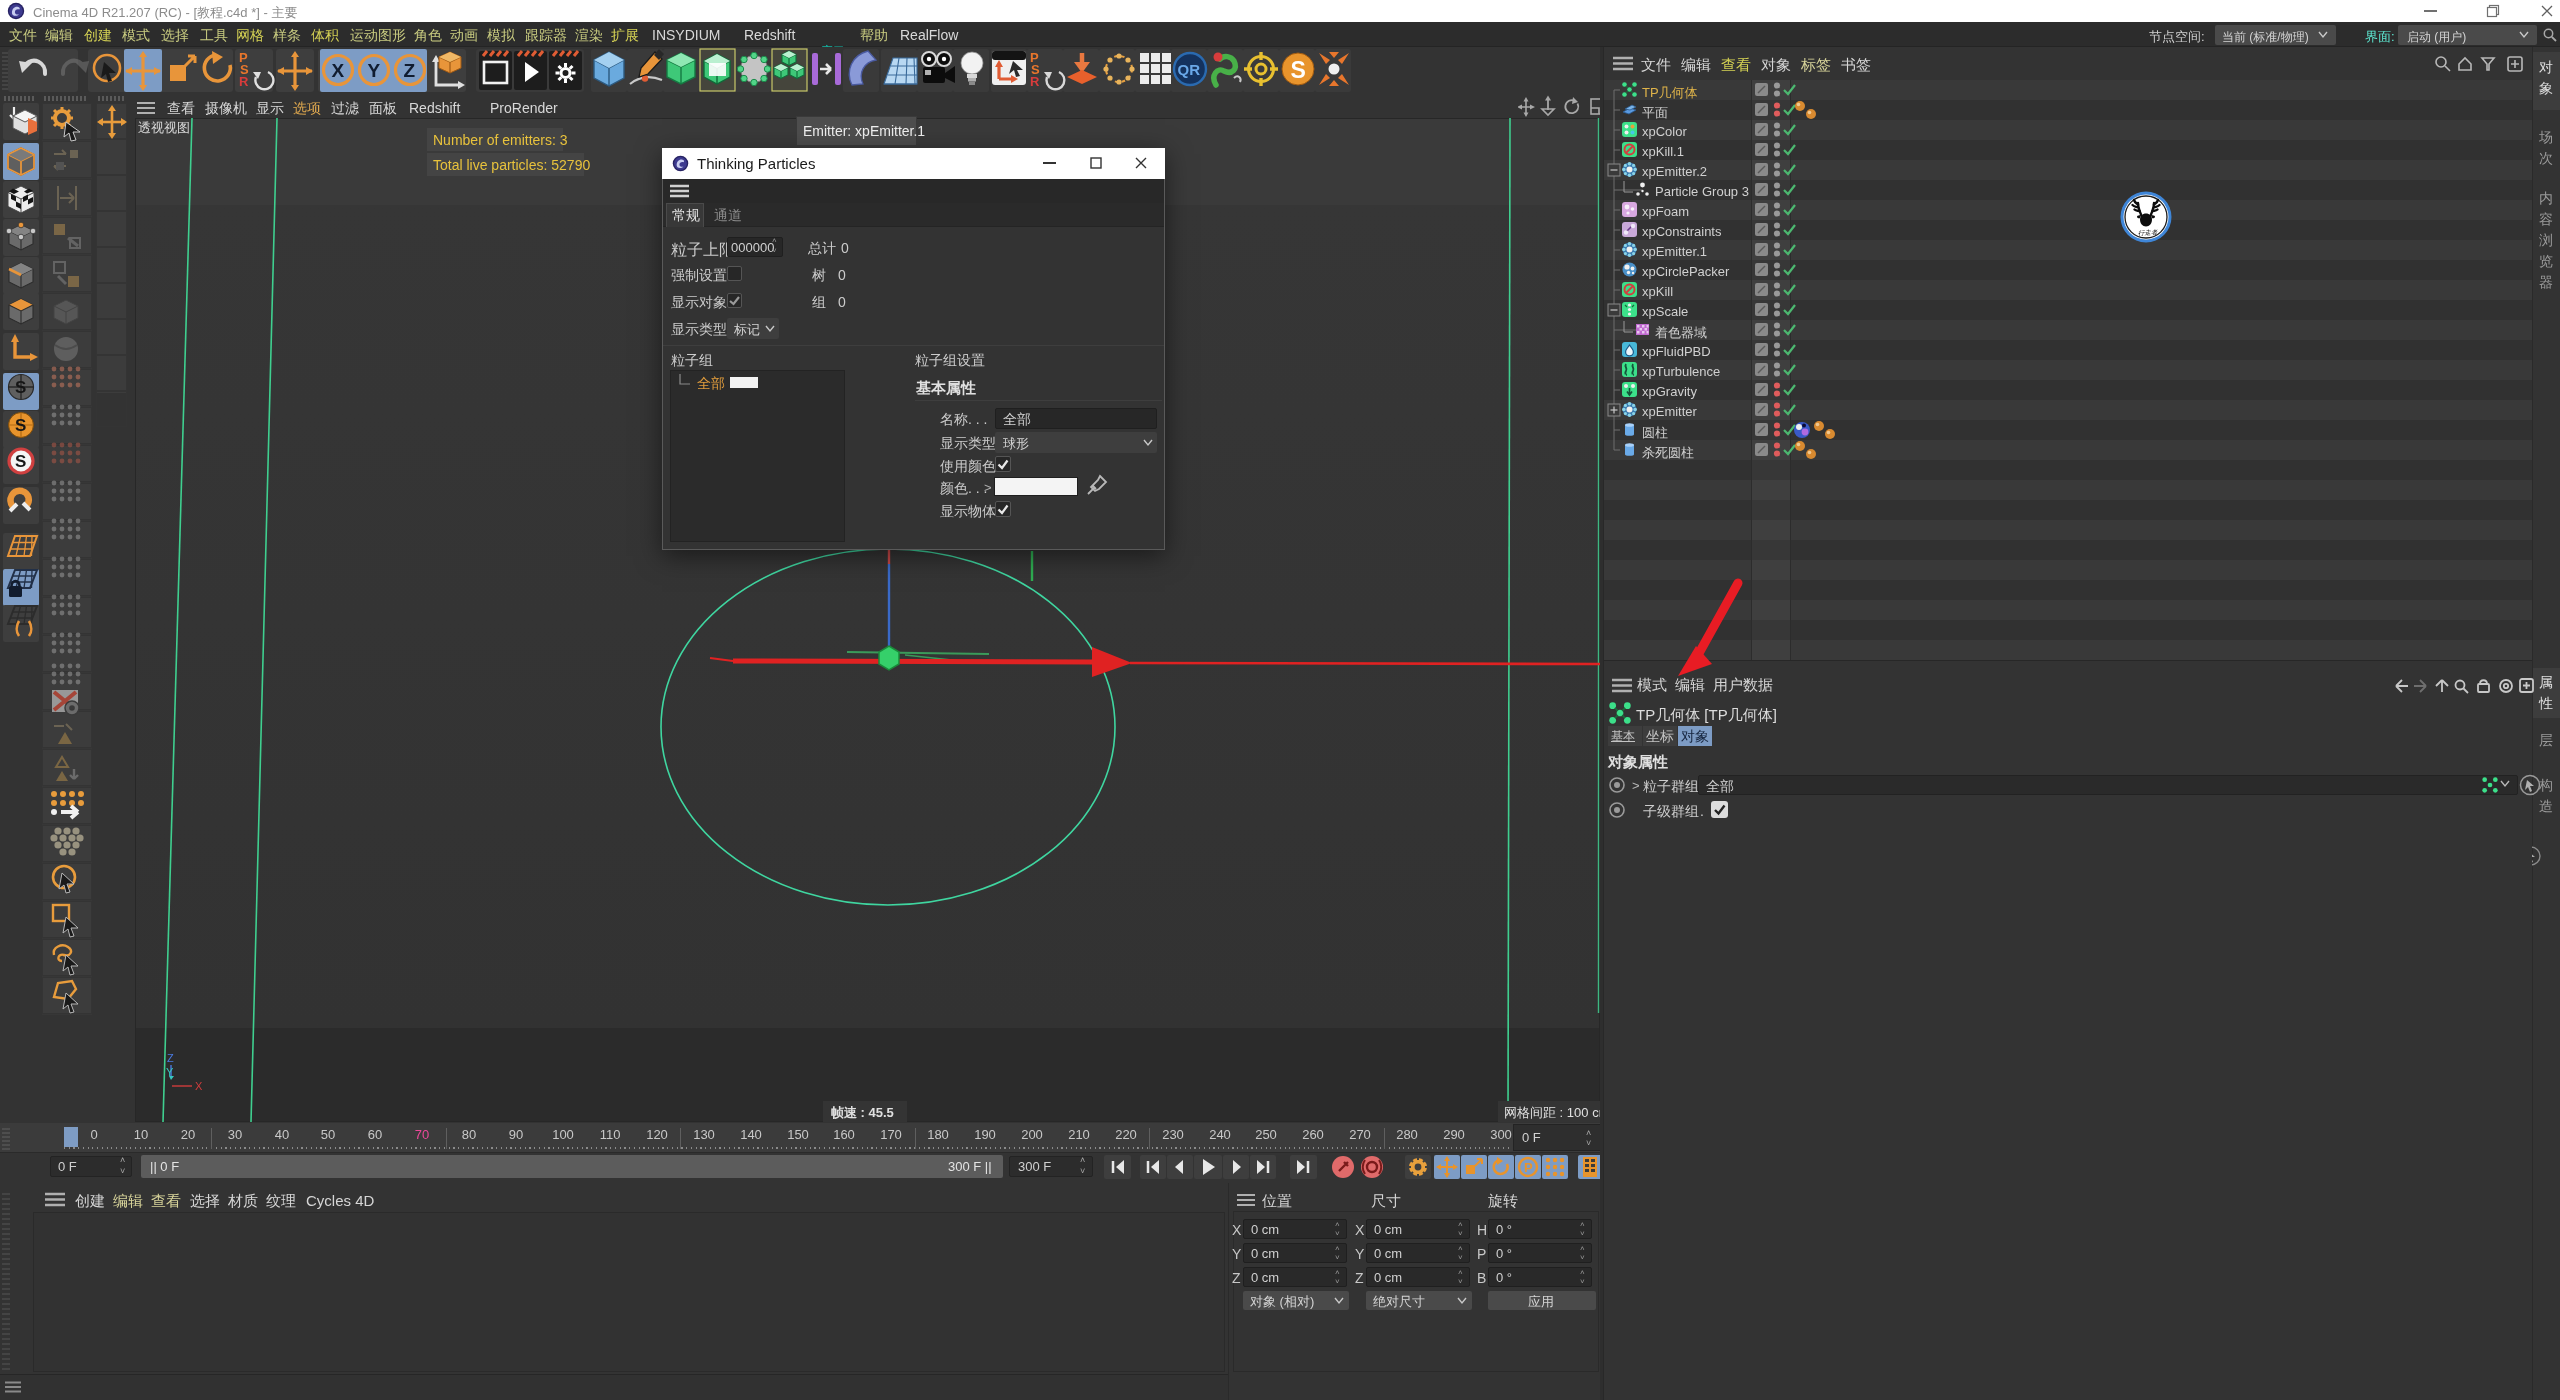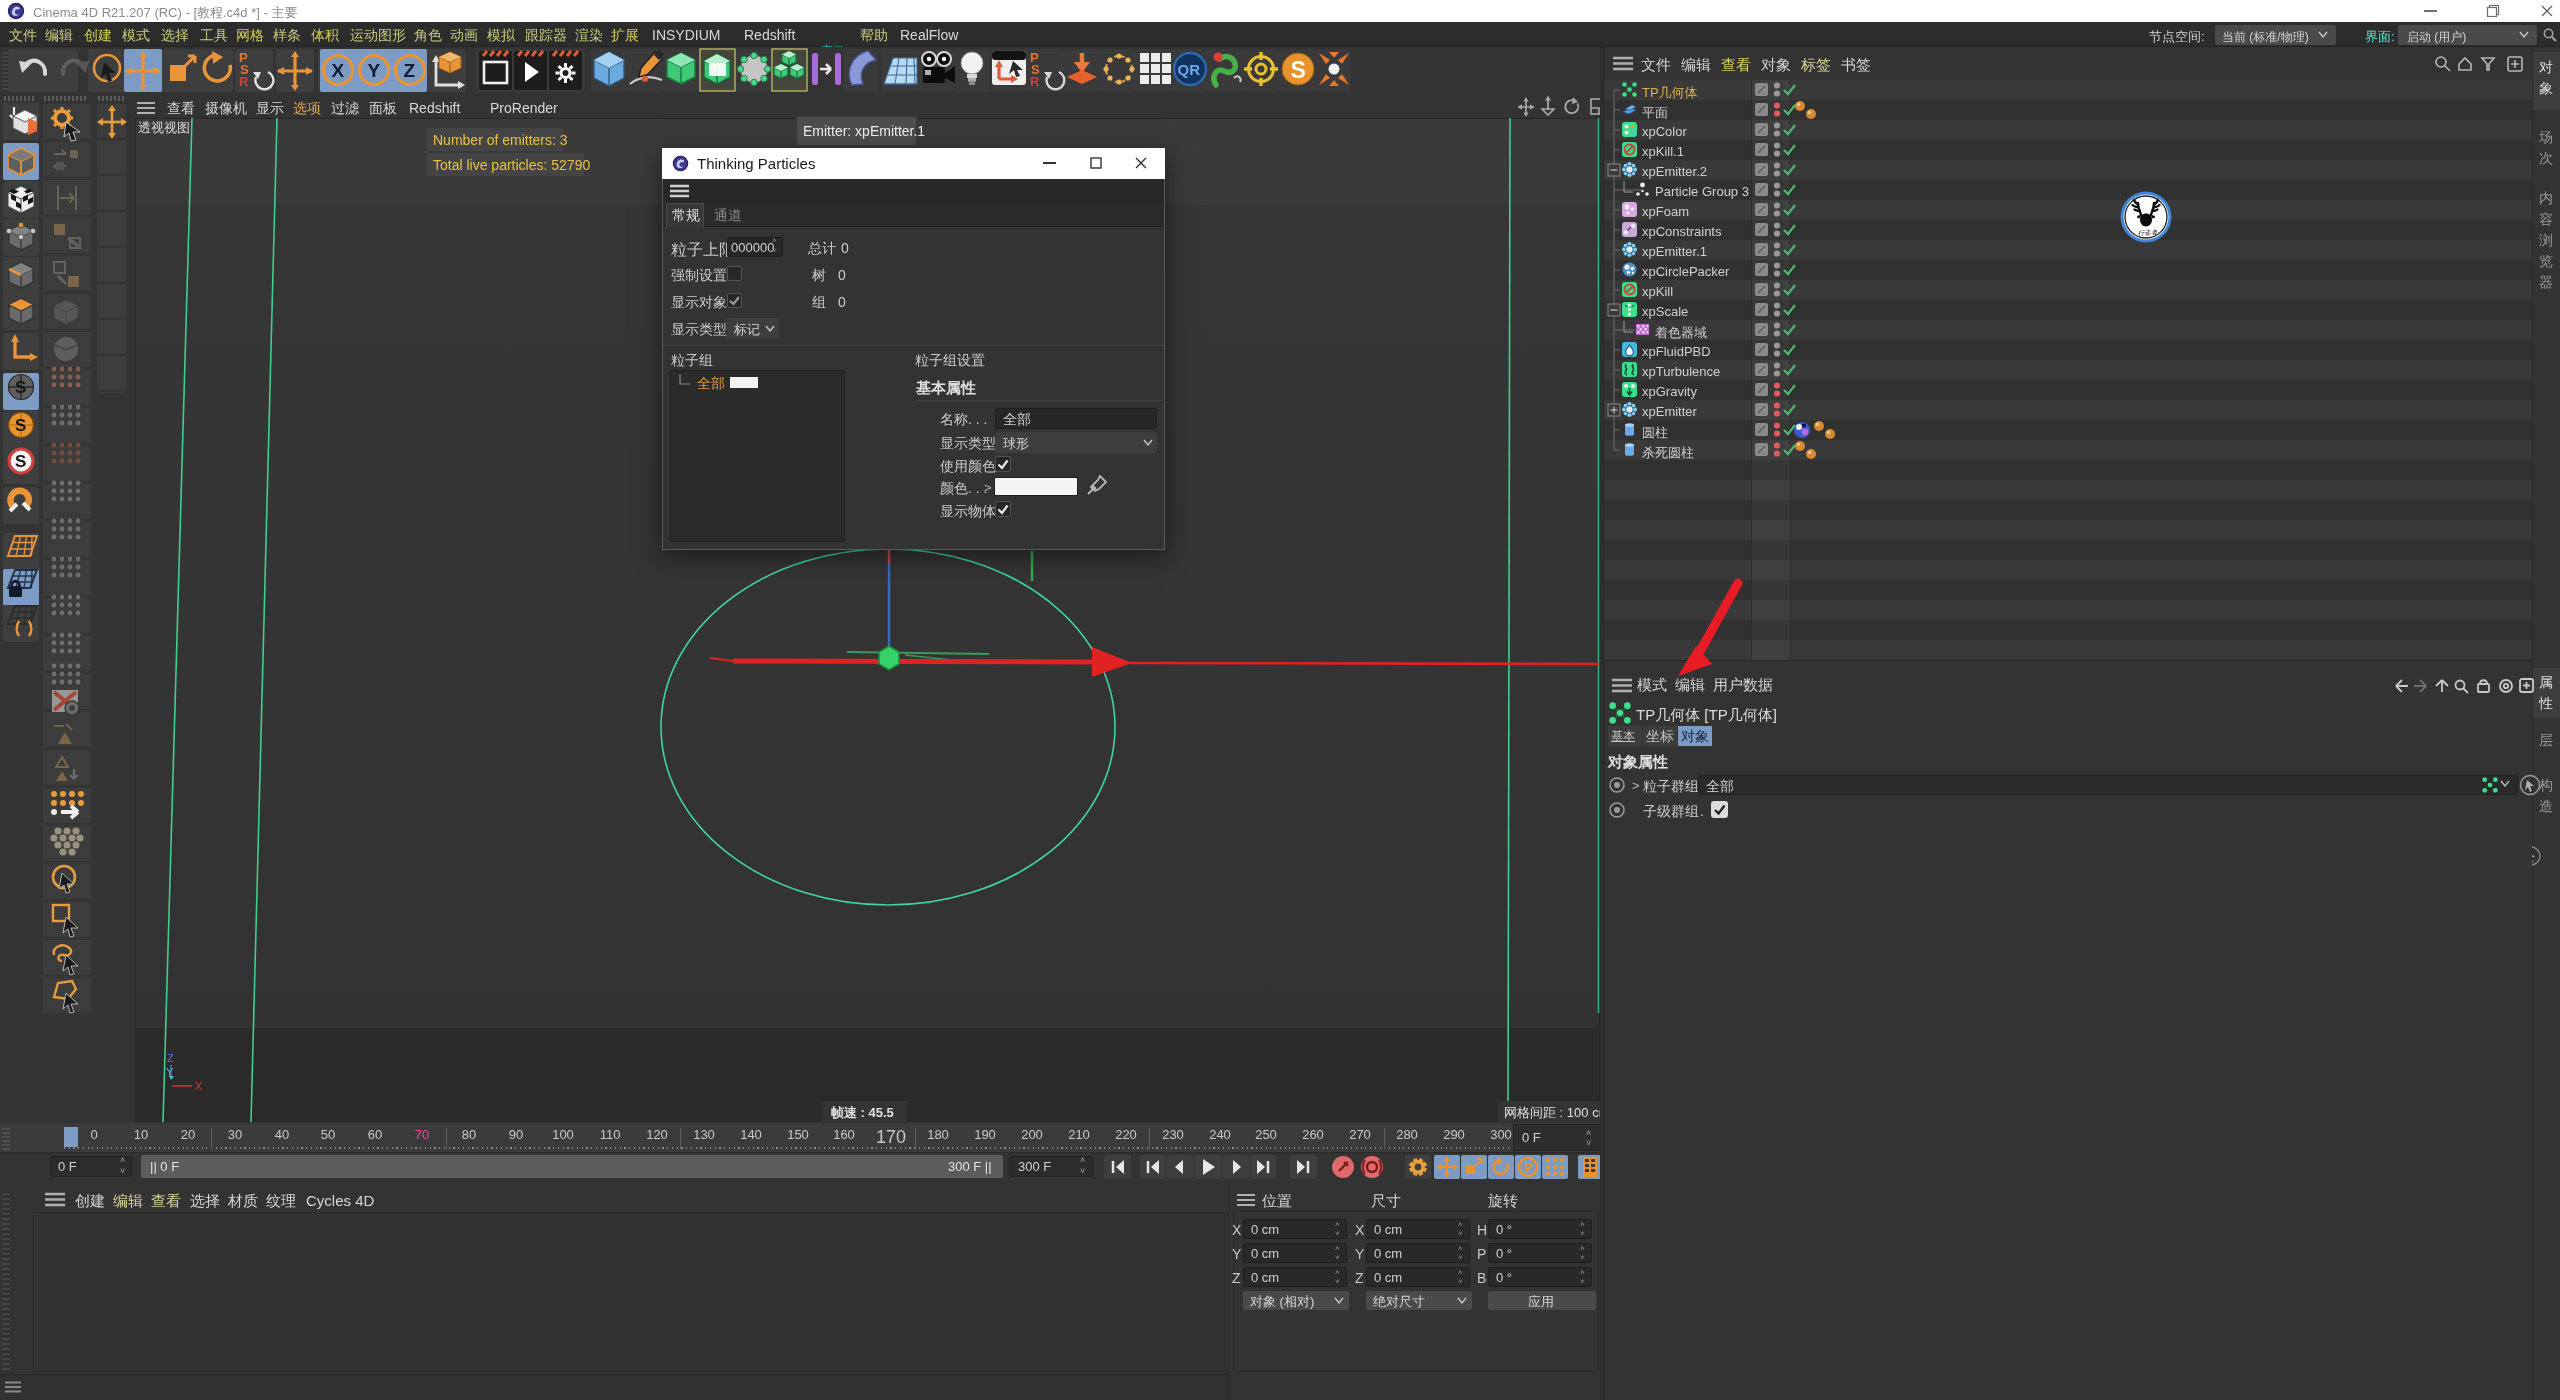--- a/index.html
+++ b/index.html
@@ -853,21 +853,21 @@
 <div class="txt" style="left:422px;top:1127px;font-size:13px;color:#ec4899;transform:translateX(-50%);">70</div>
 <div class="txt" style="left:469px;top:1127px;font-size:13px;color:#c8c8c8;transform:translateX(-50%);">80</div>
 <div class="txt" style="left:516px;top:1127px;font-size:13px;color:#c8c8c8;transform:translateX(-50%);">90</div>
 <div class="txt" style="left:563px;top:1127px;font-size:13px;color:#c8c8c8;transform:translateX(-50%);">100</div>
 <div class="txt" style="left:610px;top:1127px;font-size:13px;color:#c8c8c8;transform:translateX(-50%);">110</div>
 <div class="txt" style="left:657px;top:1127px;font-size:13px;color:#c8c8c8;transform:translateX(-50%);">120</div>
 <div class="txt" style="left:704px;top:1127px;font-size:13px;color:#c8c8c8;transform:translateX(-50%);">130</div>
 <div class="txt" style="left:751px;top:1127px;font-size:13px;color:#c8c8c8;transform:translateX(-50%);">140</div>
 <div class="txt" style="left:798px;top:1127px;font-size:13px;color:#c8c8c8;transform:translateX(-50%);">150</div>
 <div class="txt" style="left:844px;top:1127px;font-size:13px;color:#c8c8c8;transform:translateX(-50%);">160</div>
-<div class="txt" style="left:891px;top:1127px;font-size:18px;color:#c8c8c8;transform:translateX(-50%);">170</div>
+<div class="txt" style="left:891px;top:1127px;font-size:13px;color:#c8c8c8;transform:translateX(-50%);">170</div>
 <div class="txt" style="left:938px;top:1127px;font-size:13px;color:#c8c8c8;transform:translateX(-50%);">180</div>
 <div class="txt" style="left:985px;top:1127px;font-size:13px;color:#c8c8c8;transform:translateX(-50%);">190</div>
 <div class="txt" style="left:1032px;top:1127px;font-size:13px;color:#c8c8c8;transform:translateX(-50%);">200</div>
 <div class="txt" style="left:1079px;top:1127px;font-size:13px;color:#c8c8c8;transform:translateX(-50%);">210</div>
 <div class="txt" style="left:1126px;top:1127px;font-size:13px;color:#c8c8c8;transform:translateX(-50%);">220</div>
 <div class="txt" style="left:1173px;top:1127px;font-size:13px;color:#c8c8c8;transform:translateX(-50%);">230</div>
 <div class="txt" style="left:1220px;top:1127px;font-size:13px;color:#c8c8c8;transform:translateX(-50%);">240</div>
 <div class="txt" style="left:1266px;top:1127px;font-size:13px;color:#c8c8c8;transform:translateX(-50%);">250</div>
 <div class="txt" style="left:1313px;top:1127px;font-size:13px;color:#c8c8c8;transform:translateX(-50%);">260</div>
 <div class="txt" style="left:1360px;top:1127px;font-size:13px;color:#c8c8c8;transform:translateX(-50%);">270</div>

